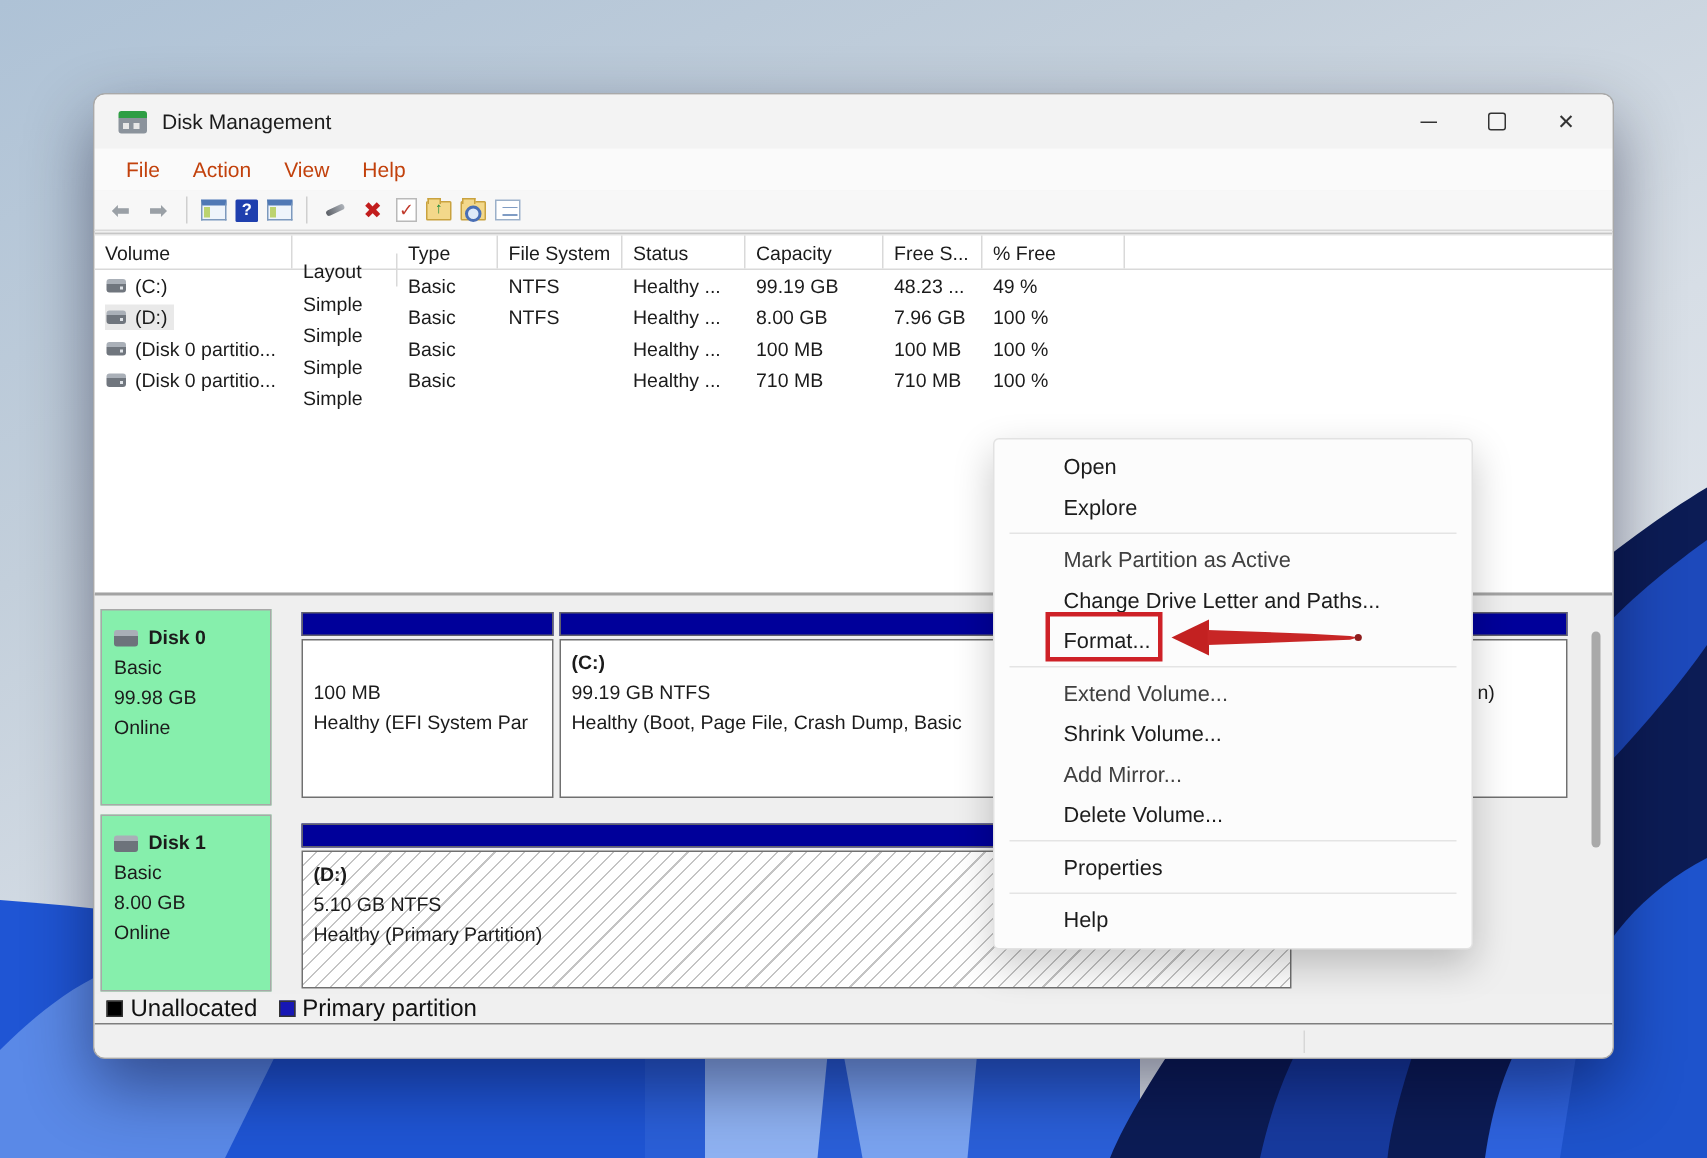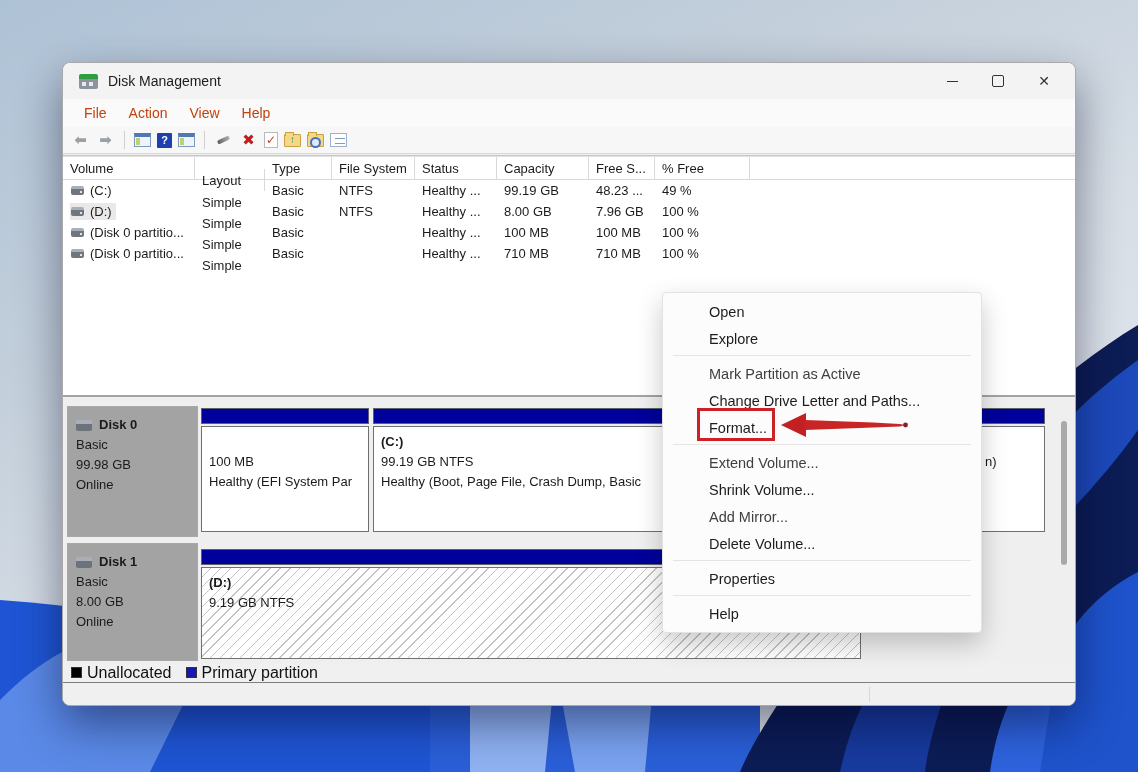--- a/index.html
+++ b/index.html
@@ -76,21 +76,21 @@
   .c-status{width:82px;} .c-capacity{width:92px;} .c-free{width:66px;} .c-pct{width:95px;}
   .vol-wrap { display:flex; align-items:center; gap:6px; padding:1px 4px 1px 1px; }
   .vol-wrap.selected { background:#e9e9e9; }
   .drive-ico { width:13px; height:9px; border-radius:2px; flex:0 0 auto;
                background:linear-gradient(#aab0b8 0 3px,#70767e 3px 100%); position:relative; }
   .drive-ico::after{ content:""; position:absolute; right:2px; bottom:2px; width:2px; height:2px; background:#dfe3e8; }
 
   
   #graph { position:absolute; left:0; top:332px; right:0; height:268px; background:#efefef;
            border-top:2px solid #a3a3a3; font-size:13px; color:#1b1b1b; }
-  .disk-info { position:absolute; left:4px; width:131px; border:1px solid #a8a8a8; background:#a3a3a3;
+  .disk-info { position:absolute; left:4px; width:114px; border:1px solid #a8a8a8; background:#86efac;
                padding:8px 0 0 8px; line-height:20px; }
   .disk-title { display:flex; align-items:center; gap:7px; font-weight:bold; }
   .disk-ico { width:16px; height:11px; border-radius:2px;
               background:linear-gradient(#a9afb7 0 4px,#6d737b 4px 100%); }
   .part { position:absolute; }
   .part-bar { height:16px; border:1px solid #60606c; }
   .part-body { margin-top:2px; border:1px solid #707070; background:#fff; overflow:hidden;
                padding:5px 0 0 7px; line-height:20px; white-space:nowrap; }
   .part-body.hatched { background-image:repeating-linear-gradient(135deg,rgba(255,255,255,0) 0 6px,#c4c4c4 6px 7px); }
   .l1 { font-weight:bold; min-height:20px; }
@@ -293,21 +293,22 @@
       </div>
       <div>Basic</div>
       <div>8.00 GB</div>
       <div>Online</div>
     </div>
 
     <div class="part" style="left:138px; top:152px; width:660px;">
       <div class="part-bar" style="background: rgb(0, 0, 154);"></div>
       <div class="part-body hatched" style="height:92px;">
         <div class="l1">(D:)</div>
-        <div>9.19 GB NTFS</div>
+        <div>5.10 GB NTFS</div>
+        <div>Healthy (Primary Partition)</div>
       </div>
     </div>
   </div>
 
   <div id="vscroll">
     <div class="thumb"></div>
   </div>
 
   <div id="legend">
         <span class="leg-item">

